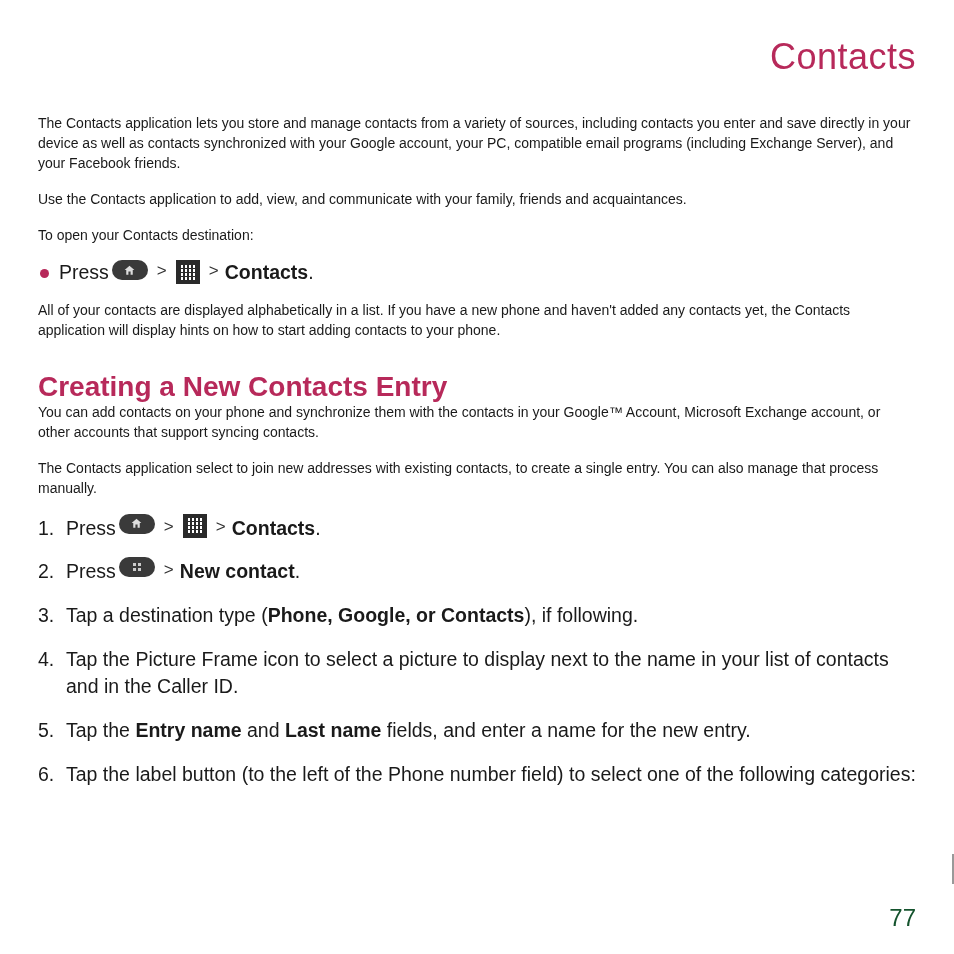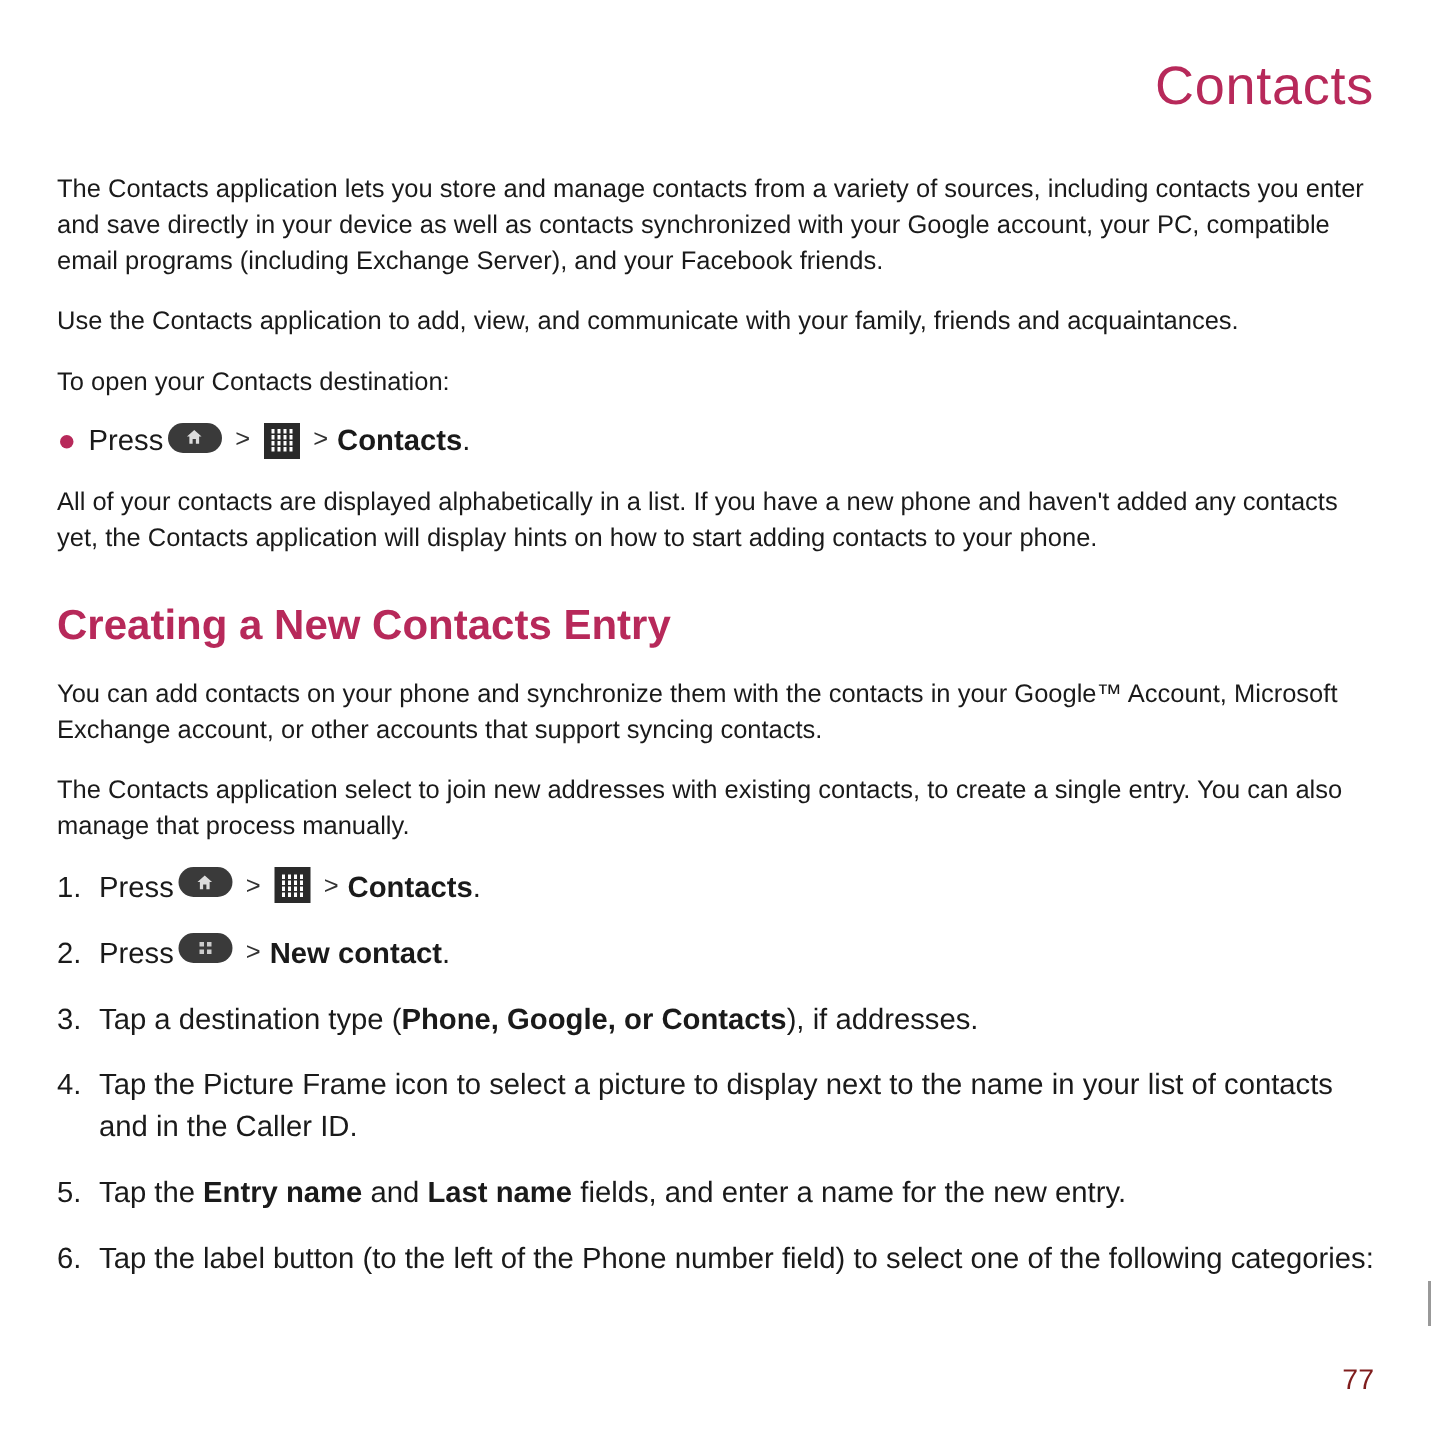--- a/index.html
+++ b/index.html
@@ -20,31 +20,30 @@
       text-align: right;
       margin-bottom: 36px;
     }
     .page-title {
       color: #b7295a;
       font-size: 36px;
       font-weight: 400;
       letter-spacing: 0.5px;
     }
     .body-text {
-      font-size: 17px;
+      font-size: 14px;
       line-height: 1.42;
       margin-bottom: 16px;
       font-weight: 400;
     }
     .section-title {
       color: #b7295a;
       font-size: 28px;
       font-weight: 600;
       margin-top: 30px;
-      margin-bottom: 18px;
     }
     .bullet-row {
       display: flex;
       align-items: center;
       gap: 10px;
       margin-bottom: 16px;
       margin-left: 2px;
     }
     .bullet {
       width: 9px;
@@ -136,22 +135,22 @@
       font-size: 17px;
       color: #333;
     }
     .bold {
       font-weight: 600;
     }
     .page-number {
       position: absolute;
       bottom: 22px;
       right: 38px;
-      font-size: 19px;
-      color: #7f1d1d;
+      font-size: 24px;
+      color: #14532d;
     }
     .side-line {
       position: absolute;
       right: 0;
       bottom: 70px;
       width: 2px;
       height: 30px;
       background: #999;
     }
     .inline-flex {
@@ -263,21 +262,21 @@
     </span>
     <span class="sep">&gt;</span>
     <span class="bold">New contact</span>
       <span>.</span>
   </div>
 </div>
 
 <div class="step-row">
   <span class="step-num">3.</span>
   <div class="step-content">
-    <span>Tap a destination type (</span><span class="bold">Phone, Google, or Contacts</span><span>), if addresses.</span>
+    <span>Tap a destination type (</span><span class="bold">Phone, Google, or Contacts</span><span>), if following.</span>
   </div>
 </div>
 
 <div class="step-row">
   <span class="step-num">4.</span>
   <div class="step-content">Tap the Picture Frame icon to select a picture to display next to the name in your list of contacts and in the Caller ID.</div>
 </div>
 
 <div class="step-row">
   <span class="step-num">5.</span>

